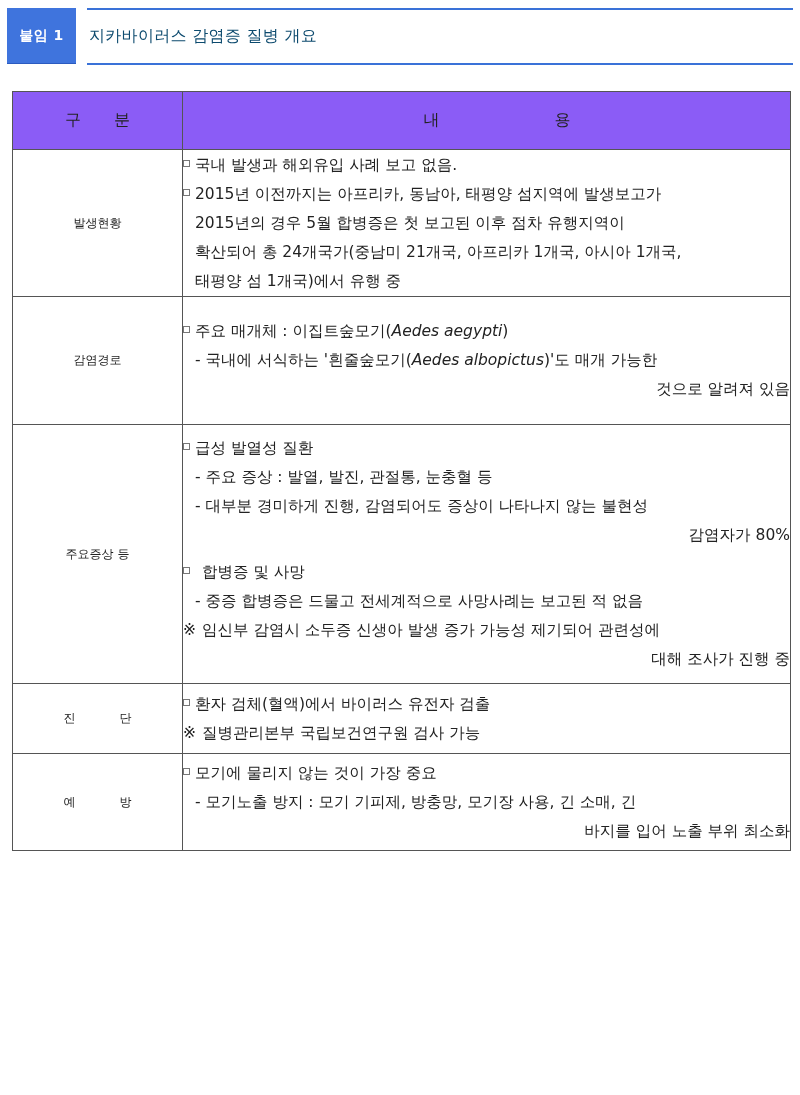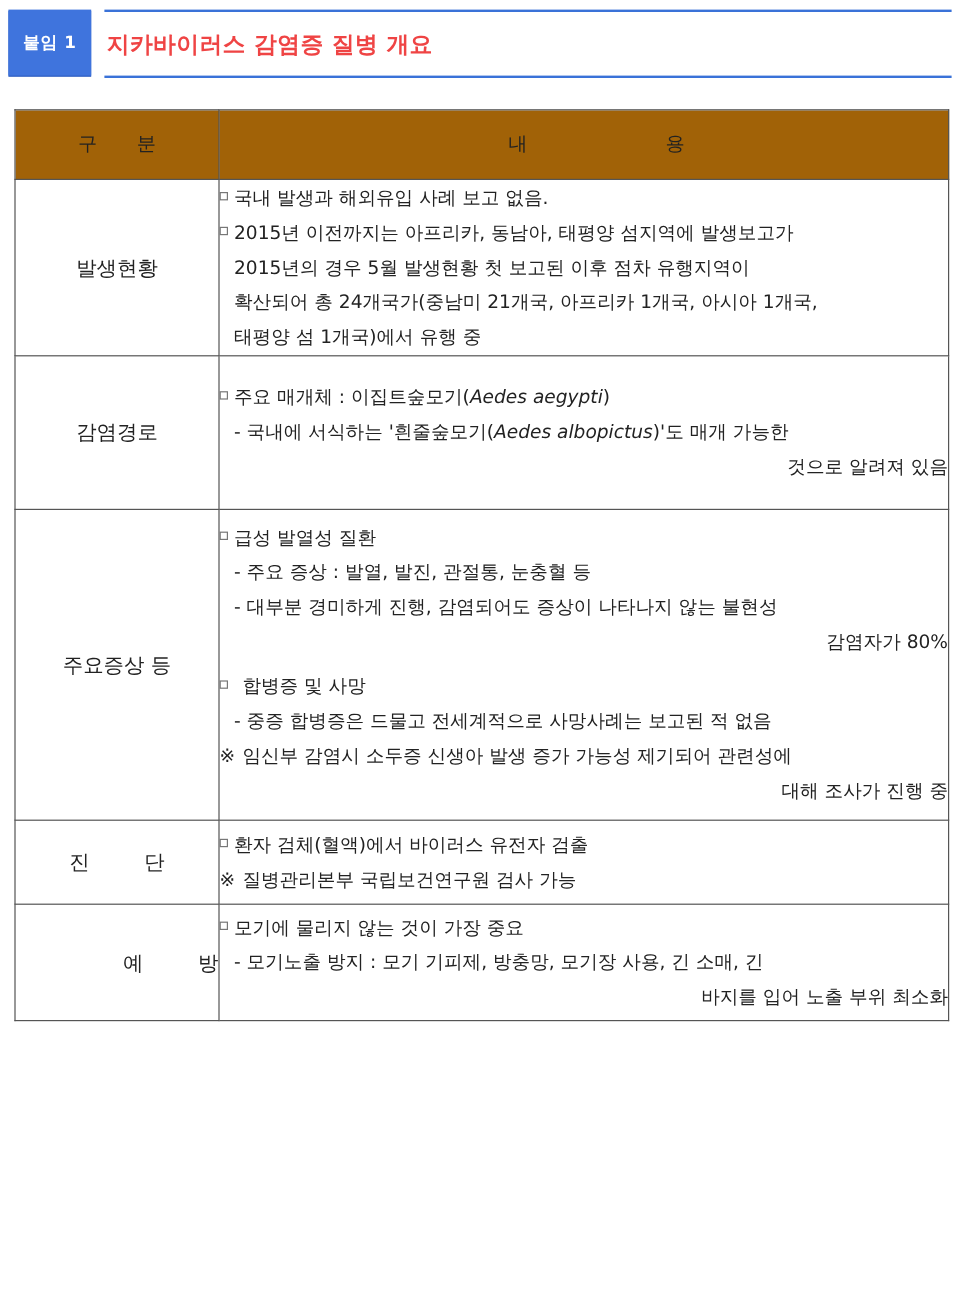--- a/index.html
+++ b/index.html
@@ -5,29 +5,29 @@
   html, body { margin:0; padding:0; background:#ffffff; }
   body { width:800px; height:1095px; position:relative; overflow:hidden;
          font-family:"DejaVu Sans","Liberation Sans",sans-serif; color:#222; }
   .badge { position:absolute; left:7px; top:8px; width:69px; height:55px;
            background:#3f74dd; color:#fff; font-weight:bold; font-size:14px;
            display:flex; align-items:center; justify-content:center; letter-spacing:0.5px;
            box-shadow:0 1px 0 #2b5bc0; }
   .title-wrap { position:absolute; left:87px; top:8px; right:7px; height:53px;
                 border-top:2px solid #3a72d8; border-bottom:2px solid #3a72d8;
                 display:flex; align-items:center; }
-  .title { font-size:19px; font-weight:bold; color:#ef4444; padding-left:2px; letter-spacing:0.3px; }
+  .title { font-size:16px; font-weight:normal; color:#0c4a6e; padding-left:2px; letter-spacing:0.3px; }
 
   table.main { position:absolute; left:12px; top:91px; width:778px;
                border-collapse:collapse; table-layout:fixed; }
   table.main td, table.main th { border:1.5px solid #555; padding:0; vertical-align:middle; }
   col.c1 { width:170px; }
   col.c2 { width:608px; }
-  th { background:#a16207; font-weight:normal; font-size:16px; height:57px; }
-  .lbl { text-align:center; font-size:17px;margin-left:48px; }
+  th { background:#8b5cf6; font-weight:normal; font-size:16px; height:57px; }
+  .lbl { text-align:center; font-size:12px;margin-left:48px; }
   .cell { padding:0 10px 0 17px; font-size:15.5px; line-height:29px; }
   .ln { white-space:nowrap; }
   .ind1 { padding-left:12px; }
   .ind2 { padding-left:26px;text-align:right; }
   .sq { display:inline-block; width:5px; height:5px; border:1px solid #777; vertical-align:middle; margin-right:5px; position:relative; top:-2px; }
   .ref { margin-right:6px; }
   i { font-style:italic; }
   .gap { height:8px; }
 </style>
 </head>
@@ -49,21 +49,21 @@
       <th style="word-spacing:110px;padding-left:21px;">내 용</th>
     </tr>
   </thead>
   <tbody>
 
     <tr style="height:147px;">
       <td class="lbl">발생현황</td>
       <td class="cell">
         <div class="ln"><span class="sq"></span><span>국내 발생과 해외유입 사례 보고 없음.</span></div>
         <div class="ln"><span class="sq"></span><span>2015년 이전까지는 아프리카, 동남아, 태평양 섬지역에 발생보고가</span></div>
-        <div class="ln ind1">2015년의 경우 5월 발생현황 첫 보고된 이후 점차 유행지역이</div>
+        <div class="ln ind1">2015년의 경우 5월 합병증은 첫 보고된 이후 점차 유행지역이</div>
         <div class="ln ind1">확산되어 총 24개국가(중남미 21개국, 아프리카 1개국, 아시아 1개국,</div>
         <div class="ln ind1">태평양 섬 1개국)에서 유행 중</div>
       </td>
     </tr>
 
 
     <tr style="height:128px;">
       <td class="lbl">감염경로</td>
       <td class="cell">
         <div class="ln"><span class="sq"></span><span>주요 매개체 : 이집트숲모기(</span><i>Aedes aegypti</i><span>)</span></div>
@@ -91,21 +91,21 @@
     <tr style="height:70px;">
       <td class="lbl" style="word-spacing:40px;">진 단</td>
       <td class="cell">
         <div class="ln"><span class="sq"></span><span>환자 검체(혈액)에서 바이러스 유전자 검출</span></div>
         <div class="ln"><span class="ref">※</span><span>질병관리본부 국립보건연구원 검사 가능</span></div>
       </td>
     </tr>
 
 
     <tr style="height:97px;">
-      <td class="lbl" style="word-spacing:40px;text-align:right;">예 방</td>
+      <td class="lbl" style="word-spacing:40px;">예 방</td>
       <td class="cell">
         <div class="ln"><span class="sq"></span><span>모기에 물리지 않는 것이 가장 중요</span></div>
         <div class="ln ind1">- 모기노출 방지 : 모기 기피제, 방충망, 모기장 사용, 긴 소매, 긴</div>
         <div class="ln ind2">바지를 입어 노출 부위 최소화</div>
       </td>
     </tr>
   </tbody>
 </table>
 
 </body></html>

